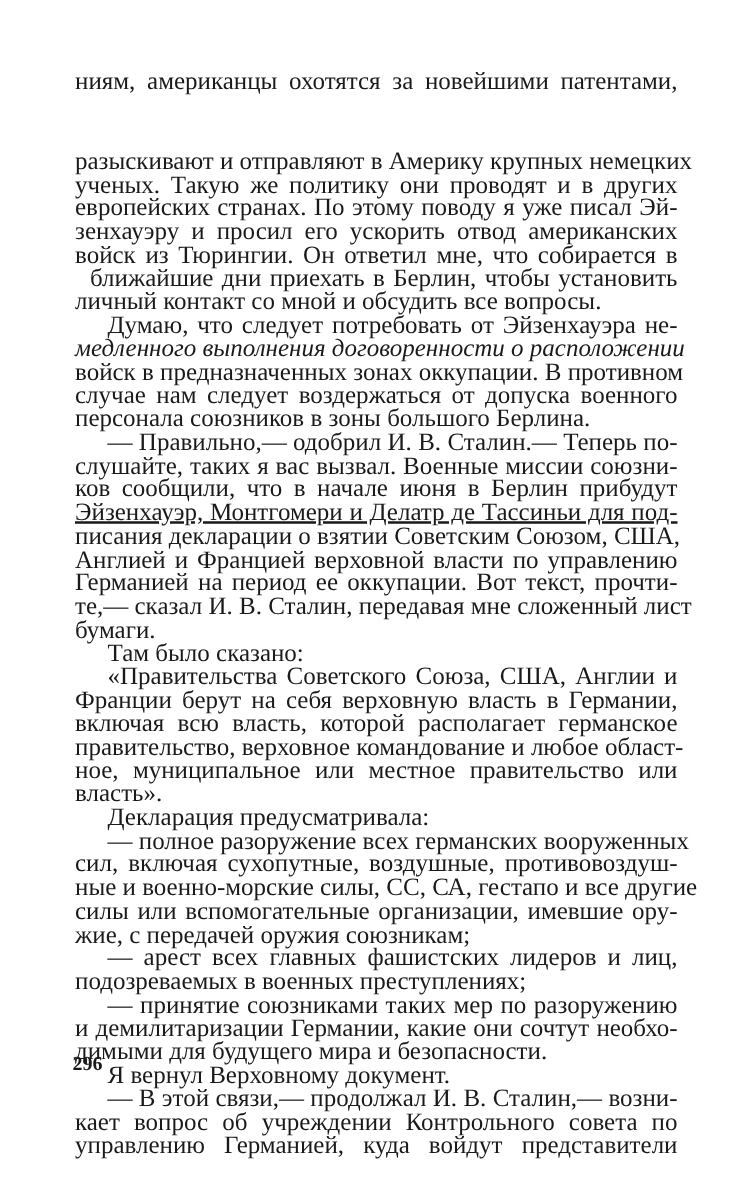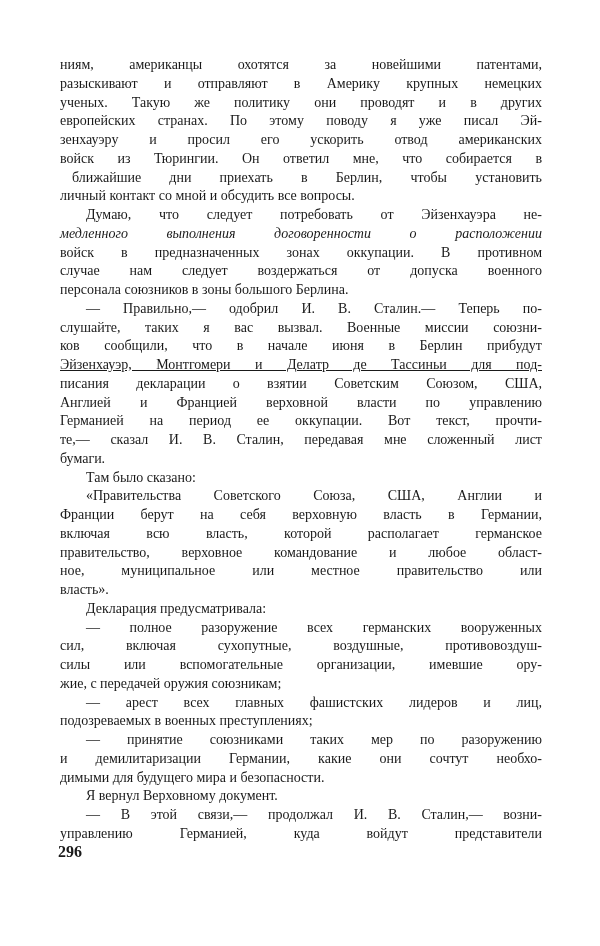--- a/index.html
+++ b/index.html
@@ -2,39 +2,39 @@
 <html><head>
 <meta charset="utf-8">
 <style>
   html, body { margin: 0; padding: 0; }
   body {
     width: 600px; height: 946px; background: #ffffff; position: relative; overflow: hidden;
     font-family: "Liberation Serif", "DejaVu Serif", serif; color: #1a1a1a;
   }
   .page-text {
     position: absolute; left: 60px; top: 56px; width: 482px;
-    font-size: 14px; line-height: 18.75px;
+    font-size: 20px; line-height: 18.75px;
   }
   .line {
     display: block; white-space: nowrap; text-align: justify; text-align-last: justify;
     height: 18.75px; overflow: visible;
   }
   .line.last { text-align-last: left; }
   .line.indent { padding-left: 26px; }
   .page-number {
     position: absolute; left: 58px; top: 843px; font-size: 16px; font-weight: bold;
   }
 </style>
 </head>
 <body>
 
 <div class="page-text" id="page-text">
     <div>
       <span class="line" style="display: block;"><span>ниям, американцы охотятся за новейшими патентами,</span></span>
-      <span class="line" style="display: block;"><span>разыскивают и отправляют в Америку крупных немецких</span></span>
+      <span class="line" style="display: block; margin-top: 45px;"><span>разыскивают и отправляют в Америку крупных немецких</span></span>
       <span class="line" style="display: block;"><span>ученых. Такую же политику они проводят и в других</span></span>
       <span class="line" style="display: block;"><span>европейских странах. По этому поводу я уже писал Эй-</span></span>
       <span class="line" style="display: block;"><span>зенхауэру и просил его ускорить отвод американских</span></span>
       <span class="line" style="display: block;"><span>войск из Тюрингии. Он ответил мне, что собирается в</span></span>
       <span class="line" style="display: block; margin-left: 12px;"><span>ближайшие дни приехать в Берлин, чтобы установить</span></span>
       <span class="line last">личный контакт со мной и обсудить все вопросы.</span>
     </div>
     <div>
       <span class="line indent" style="display: block;"><span>Думаю, что следует потребовать от Эйзенхауэра не-</span></span>
       <span class="line" style="display: block; font-style: italic;"><span>медленного выполнения договоренности о расположении</span></span>
@@ -63,33 +63,35 @@
       <span class="line" style="display: block;"><span>правительство, верховное командование и любое област-</span></span>
       <span class="line" style="display: block;"><span>ное, муниципальное или местное правительство или</span></span>
       <span class="line last">власть».</span>
     </div>
     <div>
       <span class="line indent last">Декларация предусматривала:</span>
     </div>
     <div>
       <span class="line indent" style="display: block;"><span>— полное разоружение всех германских вооруженных</span></span>
       <span class="line" style="display: block;"><span>сил, включая сухопутные, воздушные, противовоздуш-</span></span>
+      <span class="line" style="display: block;"><span>ные и военно-морские силы, СС, СА, гестапо и все другие</span></span>
       <span class="line" style="display: block;"><span>силы или вспомогательные организации, имевшие ору-</span></span>
       <span class="line last">жие, с передачей оружия союзникам;</span>
     </div>
     <div>
       <span class="line indent" style="display: block;"><span>— арест всех главных фашистских лидеров и лиц,</span></span>
       <span class="line last">подозреваемых в военных преступлениях;</span>
     </div>
     <div>
       <span class="line indent" style="display: block;"><span>— принятие союзниками таких мер по разоружению</span></span>
       <span class="line" style="display: block;"><span>и демилитаризации Германии, какие они сочтут необхо-</span></span>
       <span class="line last">димыми для будущего мира и безопасности.</span>
     </div>
     <div>
       <span class="line indent last">Я вернул Верховному документ.</span>
     </div>
     <div>
       <span class="line indent" style="display: block;"><span>— В этой связи,— продолжал И. В. Сталин,— возни-</span></span>
+      <span class="line" style="display: block;"><span>кает вопрос об учреждении Контрольного совета по</span></span>
       <span class="line" style="display: block;"><span>управлению Германией, куда войдут представители</span></span>
     </div>
   </div>
 <div class="page-number">296</div>
 
 </body></html>

